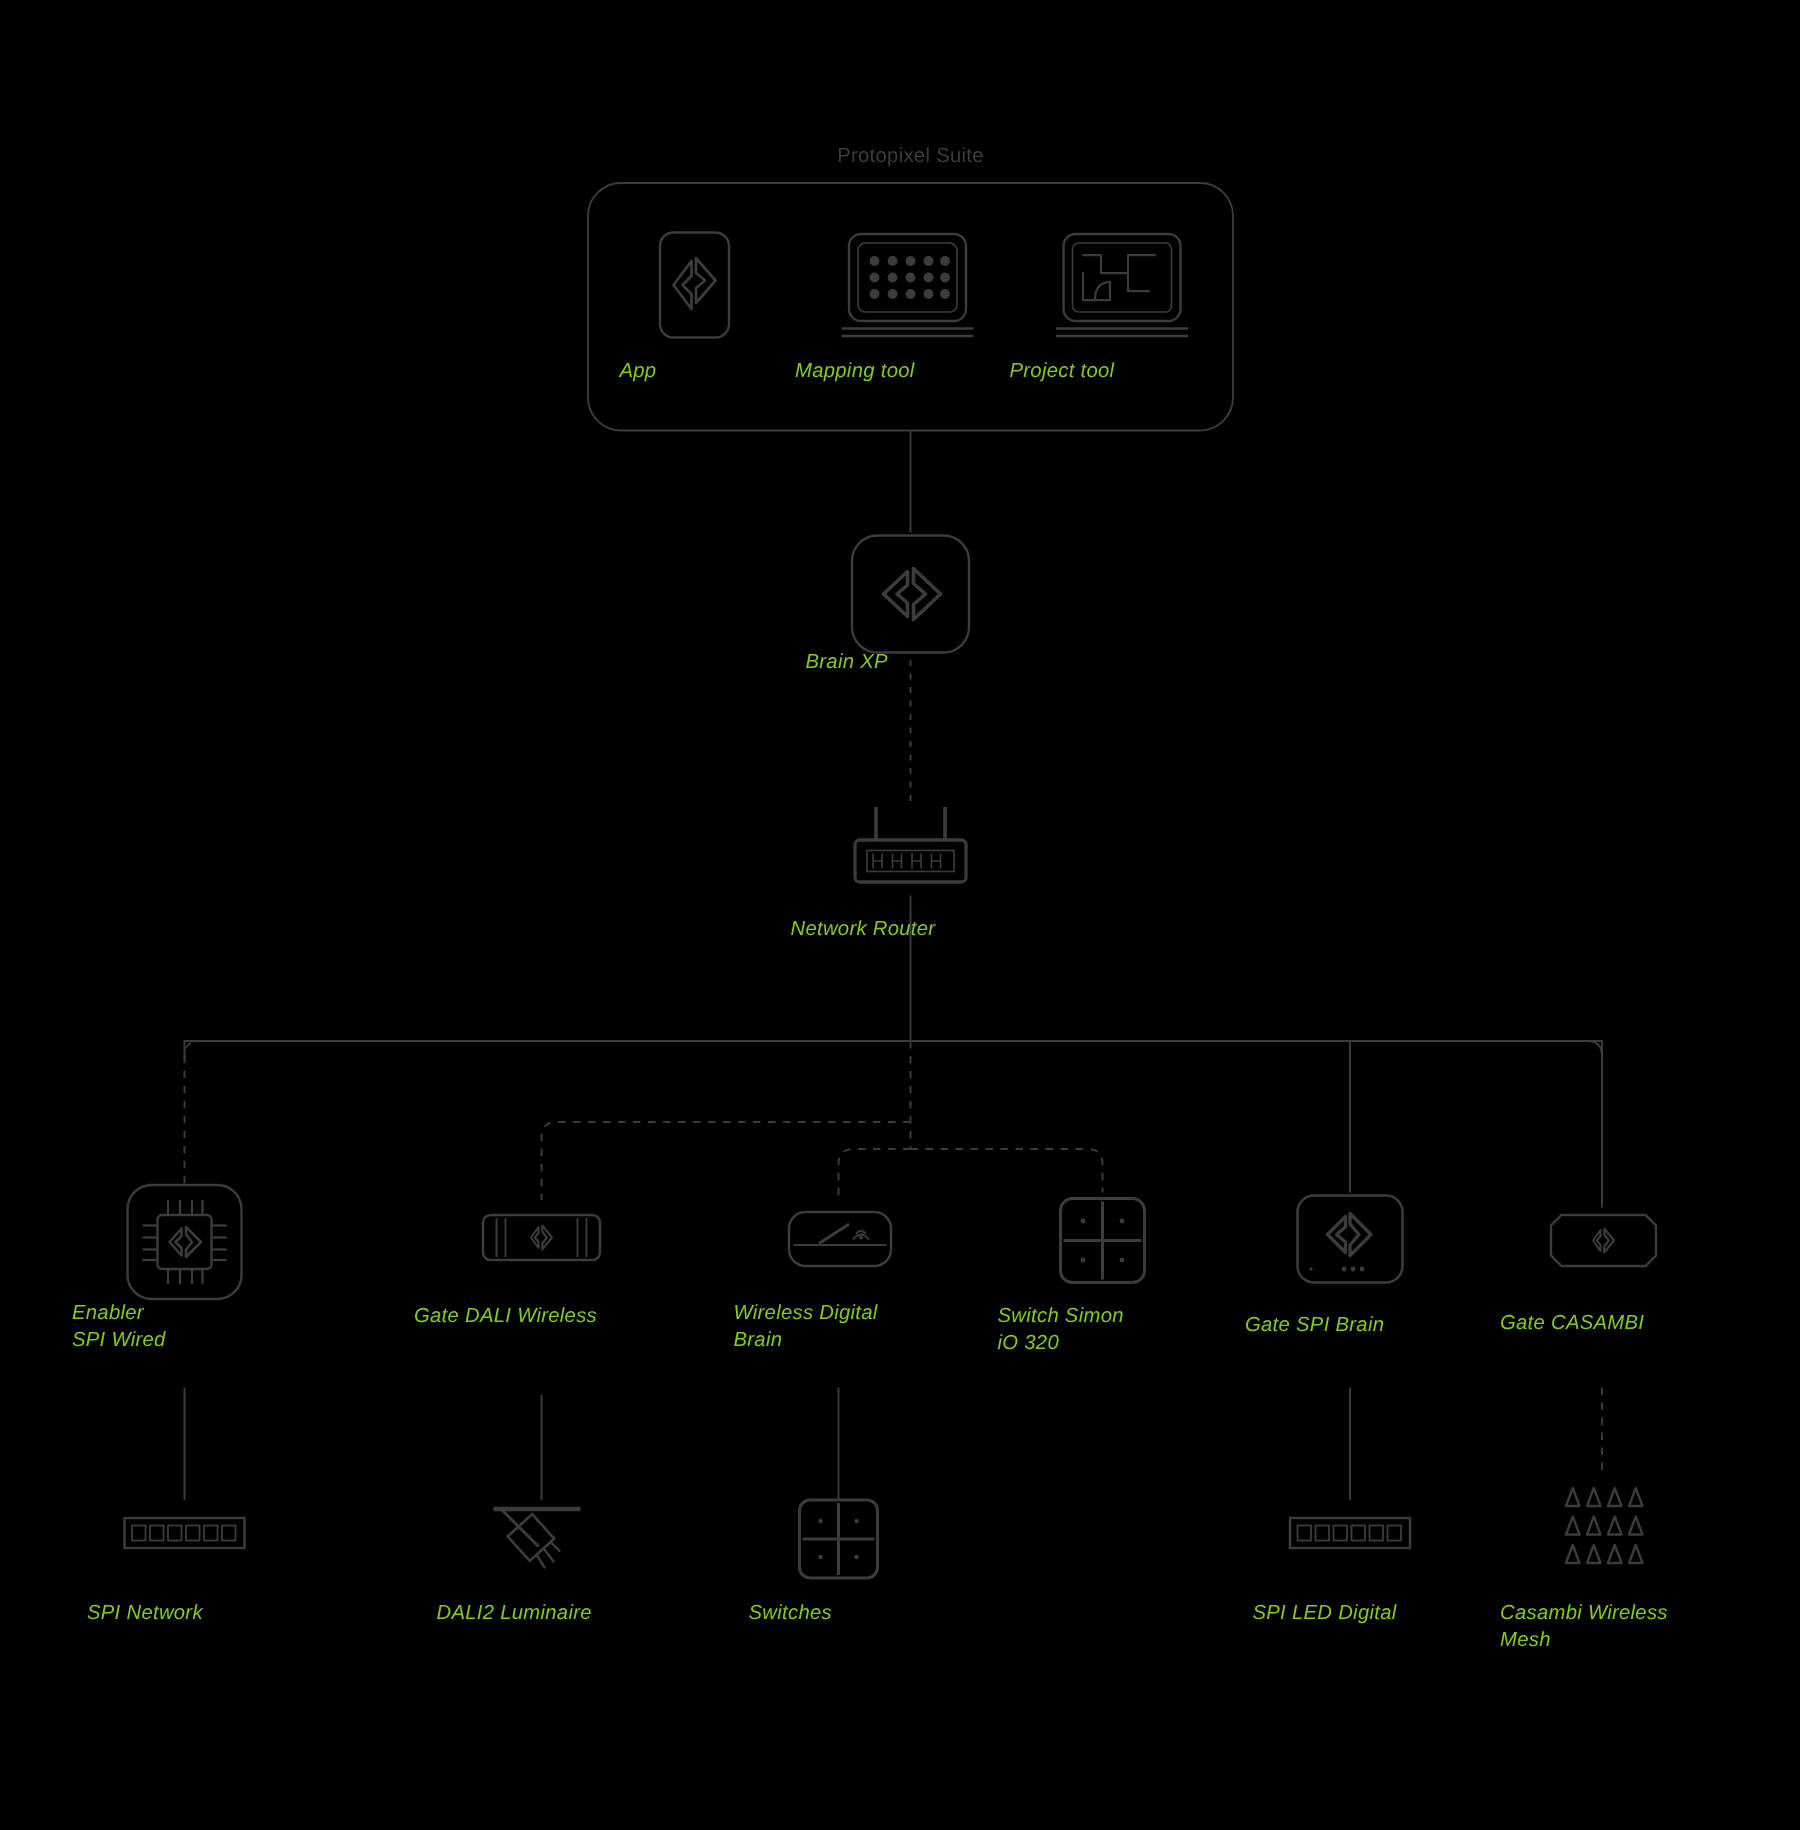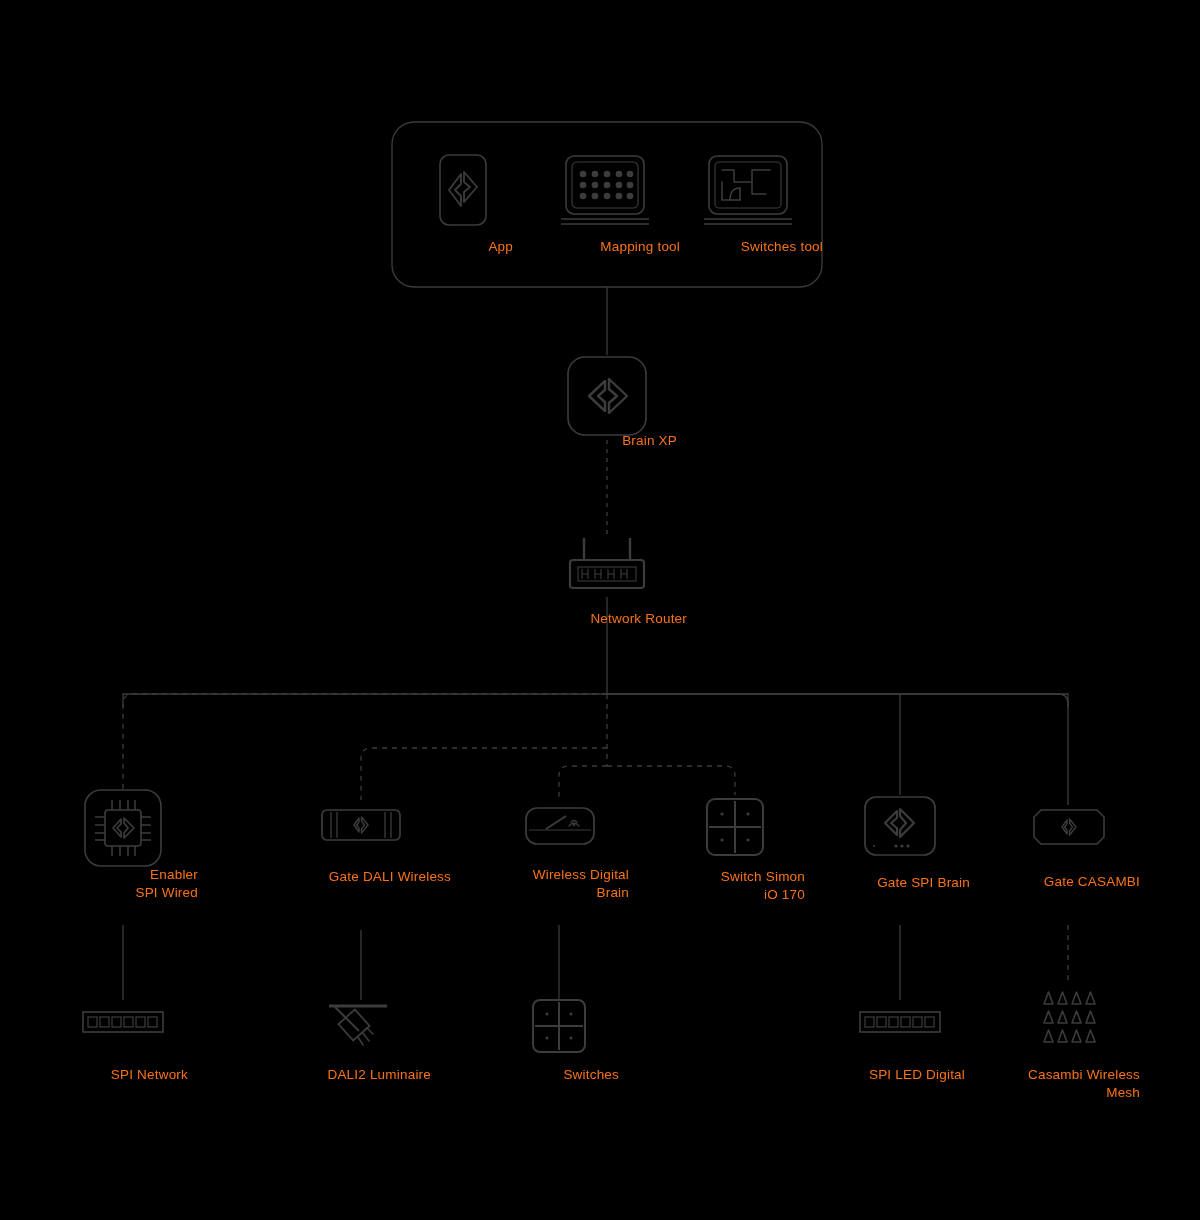--- a/index.html
+++ b/index.html
@@ -5,23 +5,23 @@
 <style>
   html,body{margin:0;padding:0;background:#000;}
   body{
     width:1200px;height:1220px;position:relative;overflow:hidden;
     font-family:"Liberation Sans","DejaVu Sans",sans-serif;
     color:#3a3a3a;
   }
   #stage{position:absolute;inset:0;width:1200px;height:1220px;}
 
   .label{
-    position:absolute;text-align:right;
-    font-size:13.5px;line-height:18px;color:#f97316;
-    letter-spacing:.2px;white-space:pre-line;
+    position:absolute;text-align:left;
+    font-size:13.5px;line-height:18px;color:#84cc16;
+    letter-spacing:.2px;white-space:pre-line;font-style:italic;
   }
   .suite-title{
     position:absolute;text-align:center;font-size:13.5px;color:#3c3c3c;
     letter-spacing:.2px;
   }
   .icon-wrap{position:absolute;display:flex;align-items:center;justify-content:center;}
   svg{display:block;overflow:visible;}
   .lines{position:absolute;left:0;top:0;pointer-events:none;}
 </style>
 </head>
@@ -55,20 +55,21 @@
       <path d="M900 694 L1058 694 Q1068 694 1068 704 L1068 805"></path>
 
       <line x1="123" y1="925" x2="123" y2="1000"></line>
       <line x1="361" y1="930" x2="361" y2="1000"></line>
       <line x1="559" y1="925" x2="559" y2="1000"></line>
       <line x1="900" y1="925" x2="900" y2="1000"></line>
       <line x1="1068" y1="925" x2="1068" y2="985" stroke-dasharray="5 5"></line>
     </g>
   </svg>
 
+  <div class="suite-title" style="left:407px;top:96px;width:400px;">Protopixel Suite</div>
 
   <div class="icon-wrap" style="left:432px;top:152px;width:62px;height:76px;">
     <svg width="52" height="76" viewBox="0 0 52 76">
       <rect x="3" y="3" width="46" height="70" rx="9" ry="9" fill="none" stroke="#3c3c3c" stroke-width="1.6"></rect>
       <g fill="none" stroke="#3c3c3c" stroke-width="1.8" stroke-linejoin="round">
         <path d="M24 22 L12 38 L24 54 L24 44 L18 38 L24 32 Z"></path>
         <path d="M27 20 L40 35 L27 50 L27 40 L33 35 L27 30 Z"></path>
       </g>
     </svg>
   </div>
@@ -109,21 +110,21 @@
         <path d="M22 18 L34 18 L34 30 L52 30 L52 18 L70 18"></path>
         <path d="M52 30 L52 42 L66 42"></path>
         <path d="M22 30 L22 48 L40 48"></path>
         <path d="M30 48 Q30 36 40 36"></path>
         <path d="M40 36 L40 48"></path>
       </g>
       <line x1="4" y1="67" x2="92" y2="67" stroke="#3c3c3c" stroke-width="1.6"></line>
       <line x1="4" y1="72" x2="92" y2="72" stroke="#3c3c3c" stroke-width="1.6"></line>
     </svg>
   </div>
-  <div class="label" style="left:673px;top:238px;width:150px;">Switches tool</div>
+  <div class="label" style="left:673px;top:238px;width:150px;">Project tool</div>
 
   <div class="icon-wrap" style="left:566px;top:355px;width:82px;height:82px;">
     <svg width="82" height="82" viewBox="0 0 82 82">
       <rect x="2" y="2" width="78" height="78" rx="17" ry="17" fill="none" stroke="#3c3c3c" stroke-width="1.6"></rect>
       <g fill="none" stroke="#3c3c3c" stroke-width="2.4" stroke-linejoin="round">
         <path d="M39 26 L23 41 L39 56 L39 47 L32 41 L39 35 Z"></path>
         <path d="M43 24 L61 41 L43 58 L43 48 L51 41 L43 34 Z"></path>
       </g>
     </svg>
   </div>
@@ -215,21 +216,21 @@
       <line x1="4" y1="30" x2="56" y2="30" stroke="#3c3c3c" stroke-width="2"></line>
       <g fill="#3c3c3c">
         <circle cx="17" cy="17" r="1.6"></circle>
           <circle cx="43" cy="17" r="1.6"></circle>
         <circle cx="17" cy="43" r="1.6"></circle>
           <circle cx="43" cy="43" r="1.6"></circle>
       </g>
     </svg>
   </div>
   <div class="label" style="left:665px;top:868px;width:140px;">Switch Simon
-iO 170</div>
+iO 320</div>
 
   <div class="icon-wrap" style="left:863px;top:795px;width:74px;height:62px;">
     <svg width="74" height="62" viewBox="0 0 74 62">
       <rect x="2" y="2" width="70" height="58" rx="11" ry="11" fill="none" stroke="#3c3c3c" stroke-width="1.7"></rect>
       <g fill="none" stroke="#3c3c3c" stroke-width="2.2" stroke-linejoin="round">
         <path d="M34 16 L22 28 L34 40 L34 33 L28 28 L34 23 Z"></path>
         <path d="M37 14 L51 28 L37 42 L37 35 L43 28 L37 21 Z"></path>
       </g>
       <g fill="#3c3c3c">
         <circle cx="11" cy="51" r="1.1"></circle>

